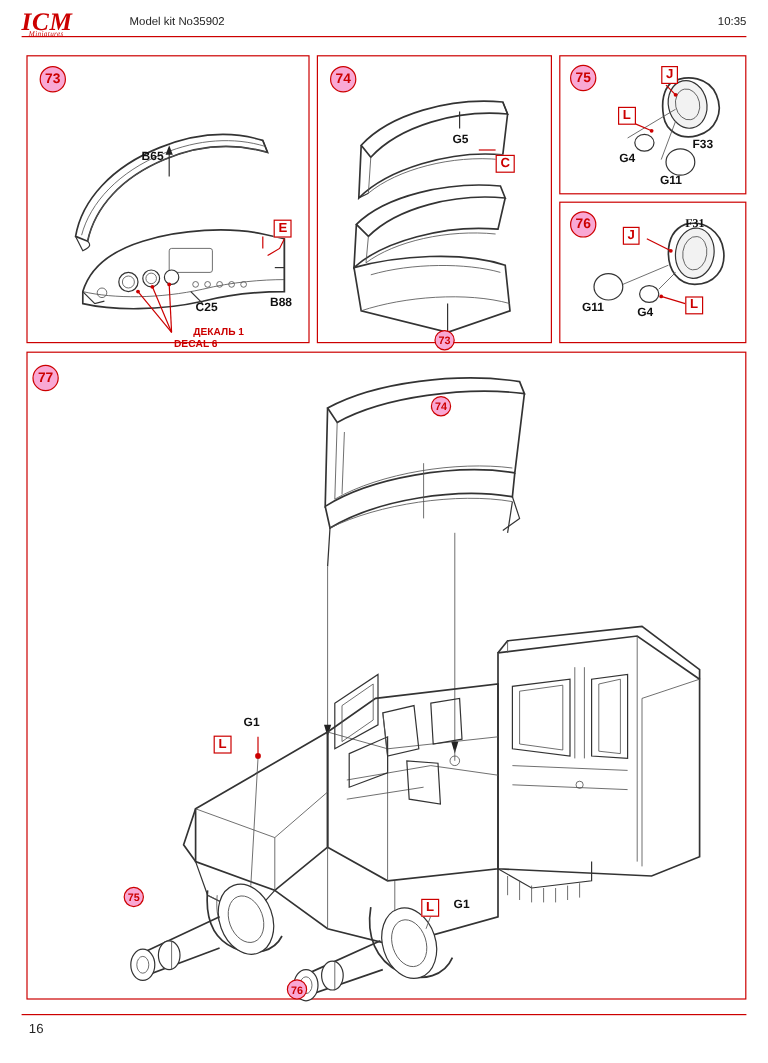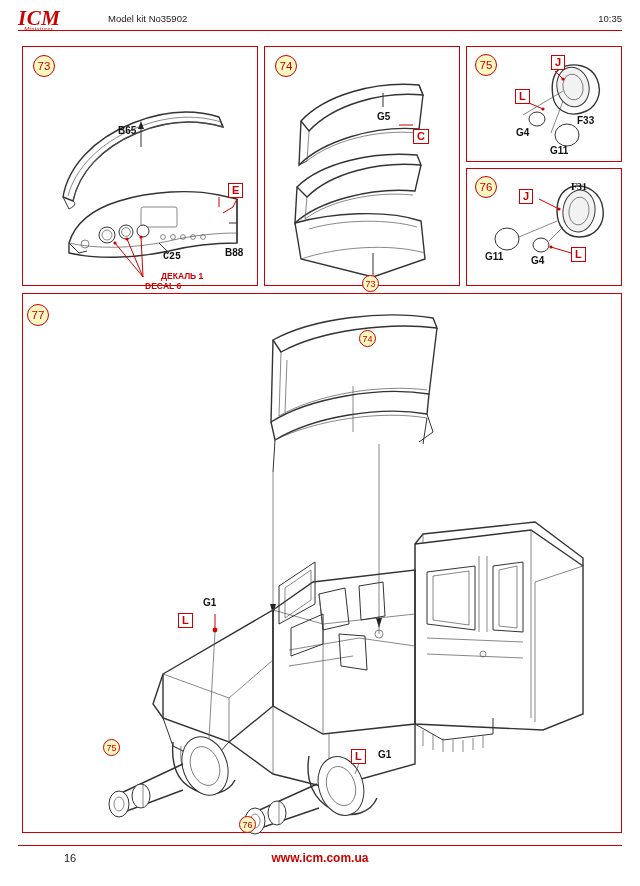--- a/index.html
+++ b/index.html
@@ -88,25 +88,25 @@
   .p77 { left: 22px;  top: 293px; width: 600px; height: 540px; }
 
   
   .step {
     position: absolute;
     width: 22px; height: 22px;
     border: 1.5px solid #cc0000;
     border-radius: 50%;
     color: #cc0000;
     font-size: 11.5px;
-    font-weight: normal;
+    font-weight: bold;
     display: flex;
     align-items: center;
     justify-content: center;
-    background: #fef9c3;
+    background: #f9a8d4;
     box-sizing: border-box;
   }
   .step.small {
     width: 17px; height: 17px;
     font-size: 9px;
     border-width: 1.2px;
   }
 
   
   .plabel {
@@ -153,21 +153,20 @@
   .blk { fill: #222; }
   .wht { fill: #fff; stroke: #333; stroke-width: 1; }
   .gry { fill: #f2f2f2; stroke: #333; stroke-width: 1; }
 
   
   .page-num {
     position: absolute;
     left: 24px; top: 852px;
     font-size: 11px;
     color: #222;
-    margin-left: 40px;
   }
   .site {
     position: absolute;
     left: 0; top: 851px;
     width: 640px;
     text-align: center;
     font-size: 12px;
     font-weight: bold;
     color: #cc0000;
   }
@@ -240,21 +239,21 @@
       <path class="red" d="M120 230 L118 190"></path>
       <circle class="reddot" cx="92" cy="196" r="1.6"></circle>
       <circle class="reddot" cx="104" cy="192" r="1.6"></circle>
       <circle class="reddot" cx="118" cy="190" r="1.6"></circle>
 
       <path class="ln" d="M146 206 L136 196"></path>
     </svg>
 
     <div class="plabel" style="left:95px; top:78px;">B65</div>
     <div class="plabel" style="left:202px; top:200px;">B88</div>
-    <div class="plabel" style="left:140px; top:204px;font-family:Liberation Mono, monospace;">C25</div>
+    <div class="plabel" style="left:140px; top:204px;">C25</div>
     <div class="boxed" style="left:205px; top:136px;">E</div>
     <div class="decal" style="left:138px; top:224px;">ДЕКАЛЬ 1</div>
     <div class="decal" style="left:122px; top:234px;">DECAL 6</div>
   </div>
 
   <div class="panel p74">
     <div class="step" style="left:10px; top:8px;">74</div>
 
     <svg class="art" width="196" height="240" viewBox="0 0 196 240">
 
@@ -455,15 +454,14 @@
 
     <div class="plabel" style="left:180px; top:303px;">G1</div>
     <div class="boxed" style="left:155px; top:319px;">L</div>
 
     <div class="plabel" style="left:355px; top:455px;">G1</div>
     <div class="boxed" style="left:328px; top:455px;">L</div>
   </div>
 
   <div class="footer-rule"></div>
   <div class="page-num">16</div>
-  <div class="site">www.icm.com.ua</div>
 
 </div>
 
 </body></html>

